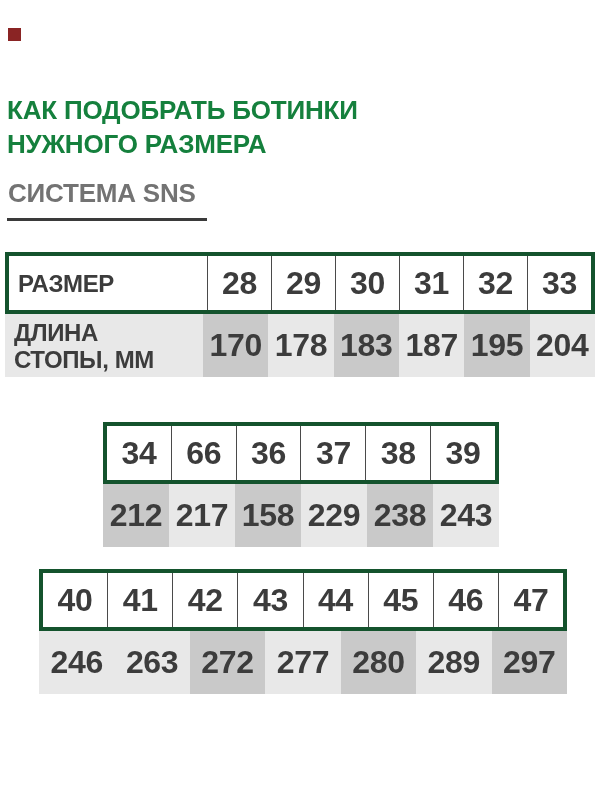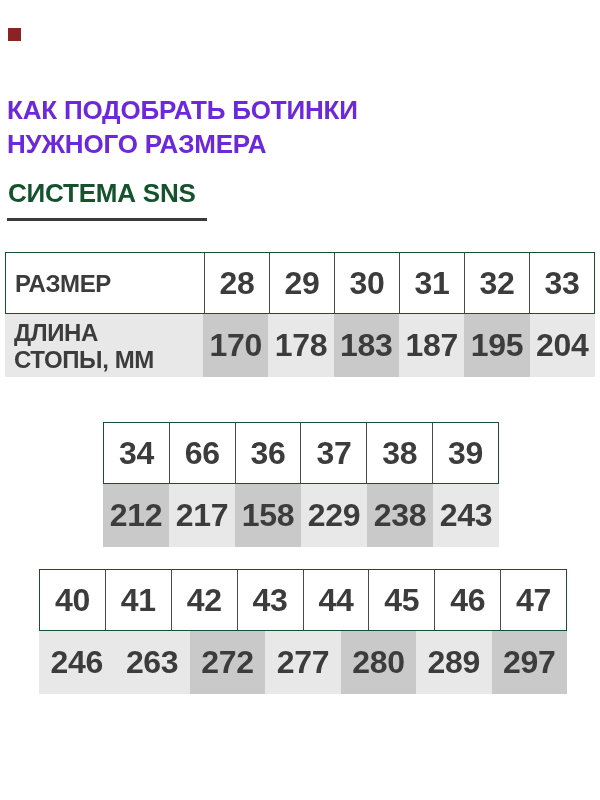--- a/index.html
+++ b/index.html
@@ -10,38 +10,38 @@
   .page {
     position: relative; width: 600px; height: 800px;
     background: #ffffff; overflow: hidden;
   }
   .corner-mark {
     position: absolute; left: 8px; top: 28px; width: 13px; height: 13px;
     background: #8a2424;
   }
   .title {
     position: absolute; left: 7px; top: 93px;
-    font-size: 26px; font-weight: 700; color: #6d28d9;
+    font-size: 26px; font-weight: 700; color: #15803d;
     line-height: 34px; letter-spacing: -0.2px;
   }
   .subtitle {
     position: absolute; left: 8px; top: 178px;
-    font-size: 26px; font-weight: 700; color: #14532d;
+    font-size: 26px; font-weight: 700; color: #737373;
     letter-spacing: -0.2px;
   }
   .subtitle-underline {
     position: absolute; left: 7px; top: 218px;
     width: 200px; height: 3px; background: #3a3a3a;
   }
   .size-table { position: absolute; display: flex; flex-direction: column; }
   #table-0 { left: 5px;   top: 252px; width: 590px; }
   #table-1 { left: 103px; top: 422px; width: 396px; }
   #table-2 { left: 39px;  top: 569px; width: 528px; }
   .row { display: flex; width: 100%; box-sizing: border-box; }
-  .header-row { border: 1px solid #14532d; height: 62px; background: #ffffff; }
+  .header-row { border: 4px solid #14532d; height: 62px; background: #ffffff; }
   .data-row { height: 63px; border-radius: 12px; }
   .cell {
     box-sizing: border-box; display: flex;
     align-items: center; justify-content: center;
     color: #3c3c3c; overflow: hidden;
   }
   .header-row .cell + .cell { border-left: 1px solid #4a4a4a; }
   .num-cell { flex: 1 1 0; font-size: 32px; font-weight: 600; letter-spacing: -0.3px; }
   .label-cell {
     flex: 0 0 198px; justify-content: flex-start;

